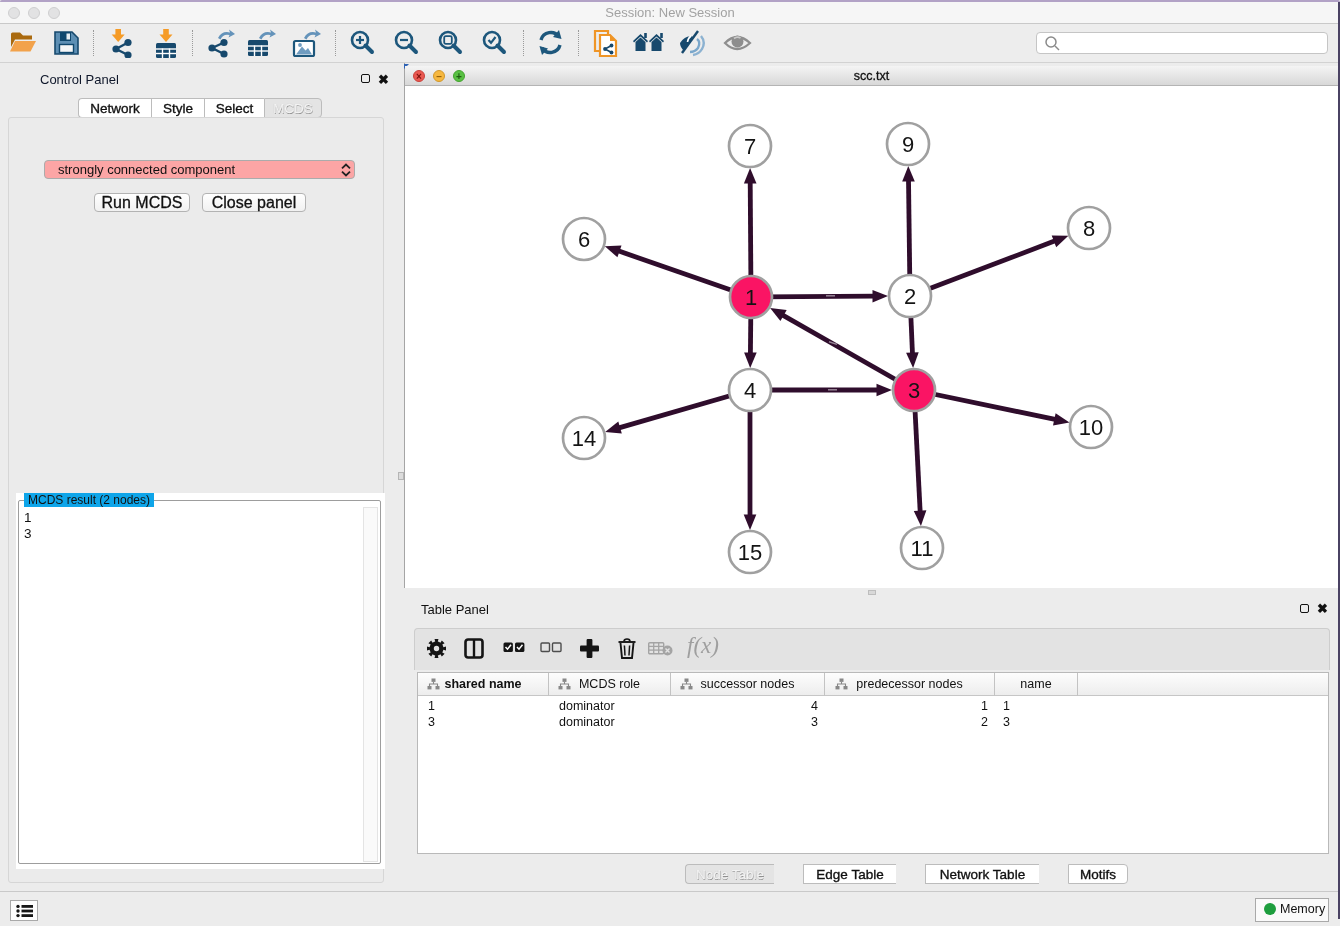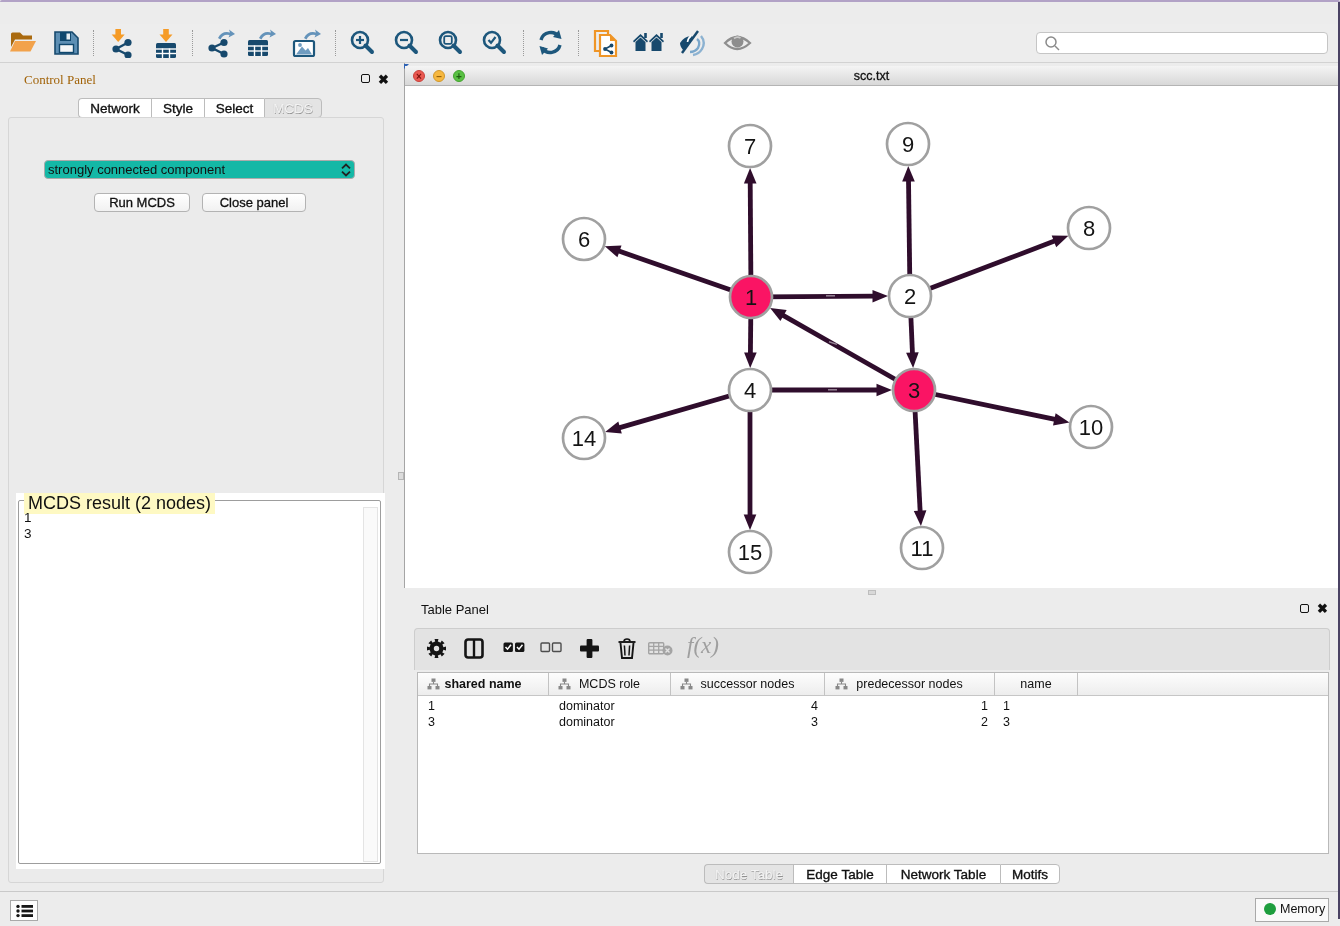--- a/index.html
+++ b/index.html
@@ -12,35 +12,35 @@
 #titlebar{left:0;top:2px;width:1340px;height:22px;background:#f6f6f6;border-bottom:1px solid #c9c9c9;}
 .tl{position:absolute;top:5px;width:12px;height:12px;border-radius:50%;background:#e2e2e3;border:1px solid #cfcfd0;}
 #title-text{position:absolute;top:3px;width:100%;text-align:center;font-size:13px;color:#a2a2a2;}
 
 #toolbar{left:0;top:24px;width:1340px;height:39px;background:#ededed;border-bottom:1px solid #d2d2d2;}
 .tsep{position:absolute;top:6px;height:26px;width:1px;border-left:1px dotted #9a9a9a;}
 .ticon{position:absolute;top:5px;}
 #searchbox{position:absolute;left:1036px;top:8px;width:292px;height:22px;background:#fff;border:1px solid #c5c5c5;border-radius:4px;}
 
 #cpanel{left:0;top:63px;width:392px;height:828px;background:#ececec;}
-#cp-title{position:absolute;left:24px;top:9px;font-size:13px;color:#a16207;font-family:Liberation Serif, serif;}
+#cp-title{position:absolute;left:40px;top:9px;font-size:13px;color:#0f172a;}
 .float-ic{position:absolute;width:9px;height:9px;border:1.6px solid #111;border-radius:2px;background:transparent;}
 .x-ic{position:absolute;font-size:13px;font-weight:bold;color:#111;}
 .tabrow{position:absolute;display:flex;}
 .tab{height:20px;font-size:13.5px;color:#111;background:#fff;border:1px solid #bcbcbc;border-right:none;text-align:center;line-height:20px;-webkit-text-stroke:0.35px;}
 .tab:first-child{border-radius:4px 0 0 4px;}
 .tab:last-child{border-radius:0 4px 4px 0;border-right:1px solid #bcbcbc;}
 .tab.sel{background:#e4e4e4;color:#f3f3f3;text-shadow:0 0 1px #9a9a9a, 0.5px 0.5px 0 #8f8f8f;}
 #cp-body{position:absolute;left:8px;top:54px;width:376px;height:766px;background:#ebebeb;border:1px solid #d6d6d6;border-radius:3px;}
 #opt-label{position:absolute;left:0;top:74px;width:100%;text-align:center;font-size:13px;color:#111;}
-#dropdown{position:absolute;left:44px;top:97px;width:311px;height:19px;background:#14b8a6;border:1px solid #ababab;border-radius:4px;font-size:13px;color:#111;line-height:17px;padding-left:3px;}
-.btn{position:absolute;height:19px;background:linear-gradient(#ffffff,#f1f1f1);border:1px solid #b3b3b3;border-radius:4px;font-size:13px;color:#111;text-align:center;line-height:18px;-webkit-text-stroke:0.3px;}
+#dropdown{position:absolute;left:44px;top:97px;width:311px;height:19px;background:#fca5a5;border:1px solid #ababab;border-radius:4px;font-size:13px;color:#111;line-height:17px;padding-left:13px;}
+.btn{position:absolute;height:19px;background:linear-gradient(#ffffff,#f1f1f1);border:1px solid #b3b3b3;border-radius:4px;font-size:16px;color:#111;text-align:center;line-height:18px;-webkit-text-stroke:0.3px;}
 #fieldset{position:absolute;left:16px;top:430px;width:369px;height:376px;background:#fff;}
 #fieldborder{position:absolute;left:2px;top:7px;width:363px;height:364px;border:1px solid #9d9d9d;border-radius:2px;}
-#fieldset-legend{position:absolute;left:8px;top:0px;background:#fef9c3;padding:0 4px;font-size:18px;color:#111;}
+#fieldset-legend{position:absolute;left:8px;top:0px;background:#0ea5e9;padding:0 4px;font-size:12px;color:#111;}
 #mcds-lines{position:absolute;left:8px;top:17px;font-size:13.5px;color:#111;line-height:16px;}
 #mcds-scroll{position:absolute;right:7px;top:14px;width:15px;height:355px;background:#fafafa;border:1px solid #e4e4e4;}
 
 #vline{left:404px;top:63px;width:1px;height:527px;background:#a5a5a5;}
 #vhandle{left:398px;top:472px;width:6px;height:8px;background:#dcdcdc;border:1px solid #b5b5b5;}
 #netwin-title{left:405px;top:66px;width:933px;height:20px;background:linear-gradient(#f4f4f4,#d8d8d8);border-bottom:1px solid #b4b4b4;}
 #netwin-title .txt{position:absolute;width:100%;top:3px;text-align:center;font-size:12.5px;color:#111;-webkit-text-stroke:0.3px;}
 .mac{position:absolute;top:4px;width:12px;height:12px;border-radius:50%;font-size:10px;font-weight:bold;text-align:center;line-height:12px;}
 #canvas{left:405px;top:86px;width:933px;height:502px;background:#fff;}
 #split2{left:404px;top:588px;width:936px;height:9px;background:#ececec;}
@@ -56,20 +56,26 @@
 .cellv{position:absolute;font-size:12.5px;color:#111;height:16px;line-height:16px;}
 .tabrow2{position:absolute;display:flex;}
 
 #statusbar{left:0;top:891px;width:1340px;height:35px;background:#ececec;border-top:1px solid #c9c9c9;}
 #listbtn{position:absolute;left:10px;top:8px;width:28px;height:21px;background:#fdfdfd;border:1px solid #a9a9a9;}
 #membtn{position:absolute;left:1255px;top:6px;width:74px;height:24px;background:#fafafa;border:1px solid #a9a9a9;font-size:12.5px;color:#111;line-height:21px;}
 </style></head>
 <body>
 <div id="app">
 <div class="abs" id="purpletop"></div>
+<div class="abs" id="titlebar">
+  <div class="tl" style="left:8px;"></div>
+  <div class="tl" style="left:28px;"></div>
+  <div class="tl" style="left:48px;"></div>
+  <div id="title-text">Session: New Session</div>
+</div>
 <div class="abs" id="toolbar">
   <svg class="ticon" style="left:8px;" width="30" height="28" viewBox="0 0 30 28">
     <path d="M3,5 Q3,3.5 4.5,3.5 L12,3.5 L15,6.5 L24,6.5 L24,10.5 L7,10.5 L3,18 Z" fill="#aa6a0f"></path>
     <path d="M7,12 L28,12 L22.5,22.5 L2,22.5 Z" fill="#f2a24b"></path>
   </svg>
   <svg class="ticon" style="left:53px;" width="27" height="27" viewBox="0 0 27 27">
     <path d="M2,3 L19,3 L25,9 L25,25 L2,25 Z" fill="#5d8fb4" stroke="#17496d" stroke-width="1.6"></path>
     <rect x="7" y="3" width="11" height="9" fill="#10486e"></rect>
     <rect x="13.5" y="4.5" width="3.5" height="6" fill="#e8eef2"></rect>
     <rect x="6.5" y="15.5" width="14" height="8" fill="#f4f6f7" stroke="#10486e" stroke-width="1.4"></rect>
@@ -368,21 +374,21 @@
     <div class="cellv" style="left:141px;top:25px;">dominator</div>
     <div class="cellv" style="left:0;top:25px;width:400px;text-align:right;">4</div>
     <div class="cellv" style="left:0;top:25px;width:570px;text-align:right;">1</div>
     <div class="cellv" style="left:585px;top:25px;">1</div>
     <div class="cellv" style="left:10px;top:41px;">3</div>
     <div class="cellv" style="left:141px;top:41px;">dominator</div>
     <div class="cellv" style="left:0;top:41px;width:400px;text-align:right;">3</div>
     <div class="cellv" style="left:0;top:41px;width:570px;text-align:right;">2</div>
     <div class="cellv" style="left:585px;top:41px;">3</div>
   </div>
-  <div class="tabrow2" style="left:300px;top:267px;">
+  <div class="tabrow2" style="left:281px;top:267px;gap:29px;">
     <div class="tab sel" style="width:89px;">Node Table</div>
     <div class="tab" style="width:93px;">Edge Table</div>
     <div class="tab" style="width:114px;">Network Table</div>
     <div class="tab" style="width:60px;">Motifs</div>
   </div>
 </div>
 <div class="abs" id="statusbar">
   <div id="listbtn">
     <svg style="position:absolute;left:5px;top:3px;" width="17" height="14" viewBox="0 0 17 14">
       <circle cx="2" cy="2.4" r="1.7" fill="#151515"></circle>

